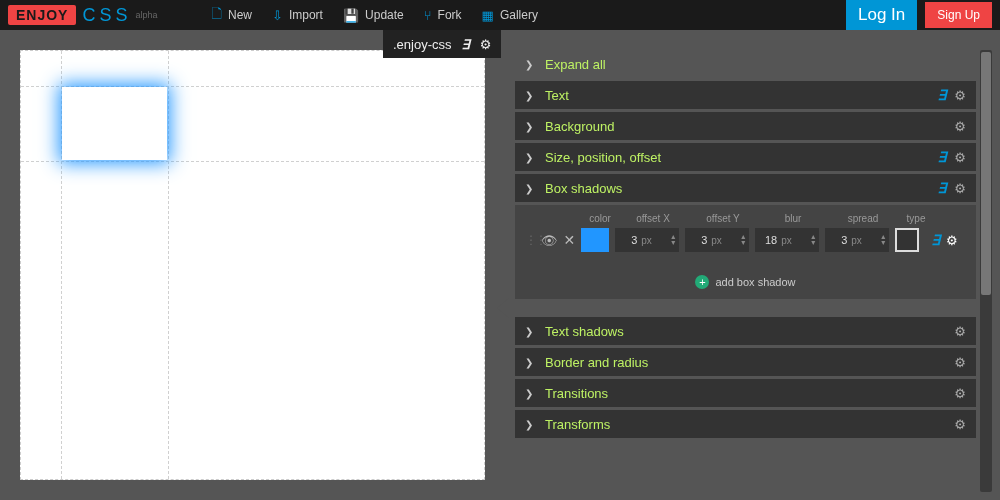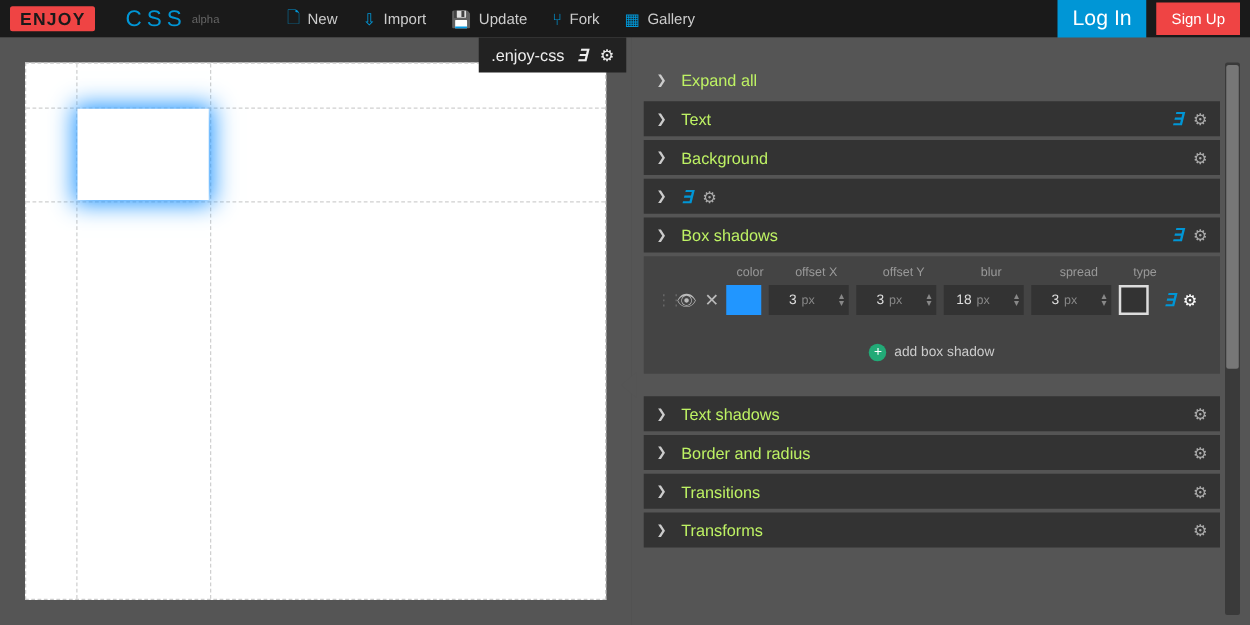--- a/index.html
+++ b/index.html
@@ -1,20 +1,20 @@
 <!DOCTYPE html>
 <html><head>
 <meta charset="utf-8">
 <style>
 * { box-sizing: border-box; margin: 0; padding: 0; font-family: Arial, sans-serif; }
 body { background: #4a4a4a; width: 1000px; height: 500px; overflow: hidden; position: relative; }
 
 .topbar { height: 30px; background: #1a1a1a; display: flex; align-items: center; padding: 0 8px; gap: 4px; }
 .logo-box { background: #ef4444; color: #1a1a1a; padding: 2px 8px; font-size: 14px; font-weight: bold; letter-spacing: 1px; border-radius: 2px; }
-.logo-css { color: #0096d6; font-size: 18px; letter-spacing: 4px; margin-left: 20px; }
+.logo-css { color: #0096d6; font-size: 18px; letter-spacing: 4px; margin-left: 2px; }
 .logo-alpha { color: #666; font-size: 9px; vertical-align: super; }
 .top-actions { display: flex; gap: 20px; margin-left: 50px; }
 .top-act { display: flex; align-items: center; gap: 6px; color: #ccc; font-size: 12px; cursor: pointer; }
 .top-act .ic { color: #0096d6; font-size: 13px; }
 .spacer { flex: 1; }
 .login { background: #0096d6; color: #fff; padding: 6px 12px; font-size: 17px; border: none; cursor: pointer; }
 .signup { background: #ef4444; color: #fff; padding: 6px 12px; font-size: 12px; border: none; margin-left: 4px; cursor: pointer; }
 
 .workspace { position: absolute; top: 30px; left: 0; right: 0; bottom: 0; display: flex; }
 
@@ -140,20 +140,21 @@
       <div class="panel-head">
         <span class="chev">❯</span>
         <span class="panel-title">Background</span>
         <div class="panel-icons">
             <span class="gear-ic">⚙</span>
           </div>
       </div>
 
       <div class="panel-head">
         <span class="chev">❯</span>
+        <span class="panel-title">Size, position, offset</span>
         <div class="panel-icons">
             <span class="css3-ic">∃</span>
             <span class="gear-ic">⚙</span>
           </div>
       </div>
 
       <div class="panel-head">
         <span class="chev">❯</span>
         <span class="panel-title">Box shadows</span>
         <div class="panel-icons">

